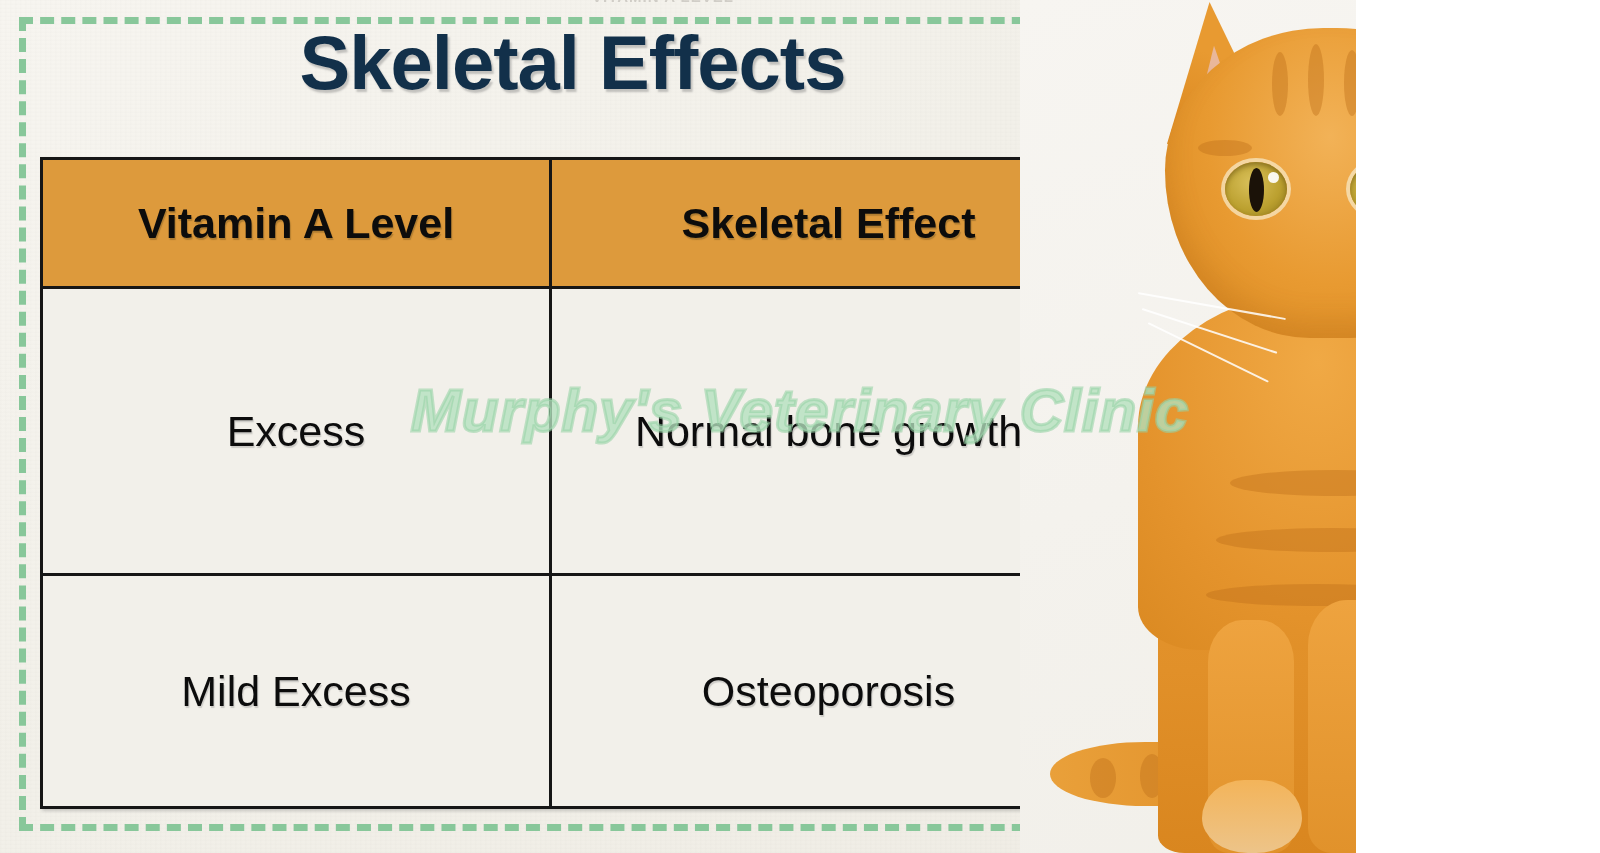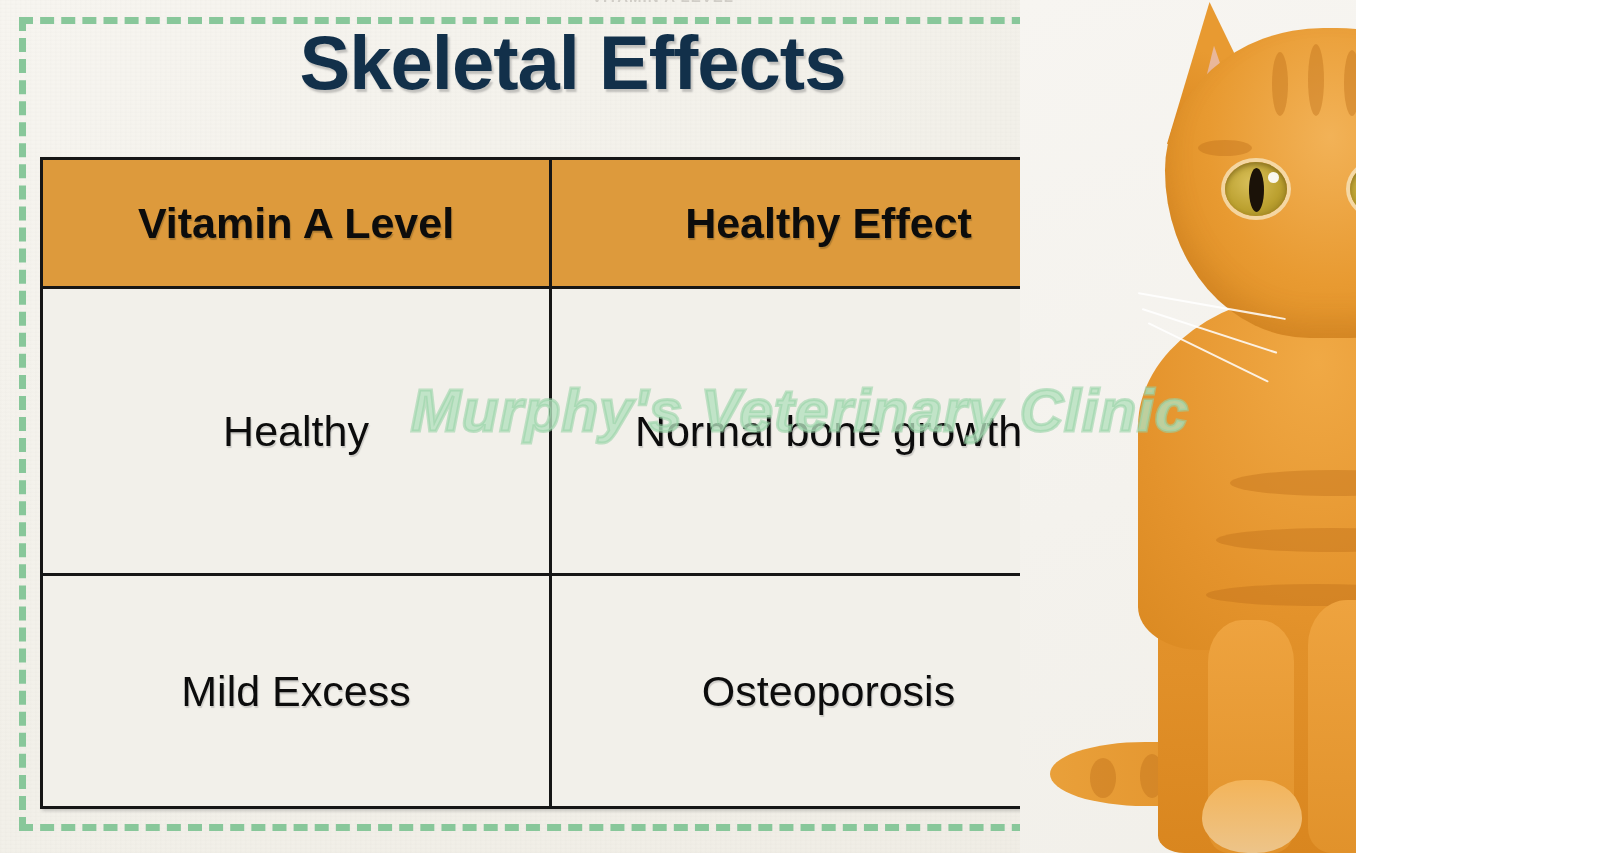--- a/index.html
+++ b/index.html
@@ -259,26 +259,26 @@
   <div id="top-sliver">VITAMIN A LEVEL</div>
 
   <div id="dashed-frame"></div>
 
   <div id="page-title">Skeletal Effects</div>
 
   <table id="data-table">
     <thead>
       <tr>
         <th class="col-left">Vitamin A Level</th>
-        <th class="col-right">Healthy Effect</th>
+        <th class="col-right">Skeletal Effect</th>
       </tr>
     </thead>
     <tbody>
       <tr class="row-tall">
-        <td class="col-left">Healthy</td>
+        <td class="col-left">Excess</td>
         <td class="col-right">Normal bone growth</td>
       </tr>
       <tr class="row-mid">
         <td class="col-left">Mild Excess</td>
         <td class="col-right">Osteoporosis</td>
       </tr>
     </tbody>
   </table>
 
   <div id="cat-photo">

